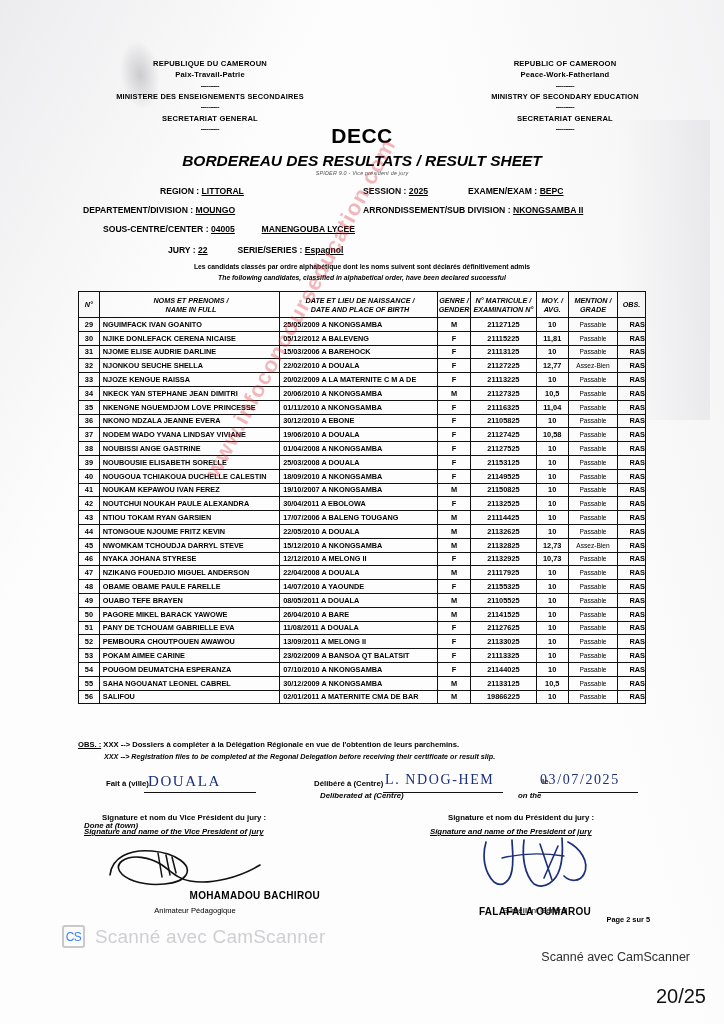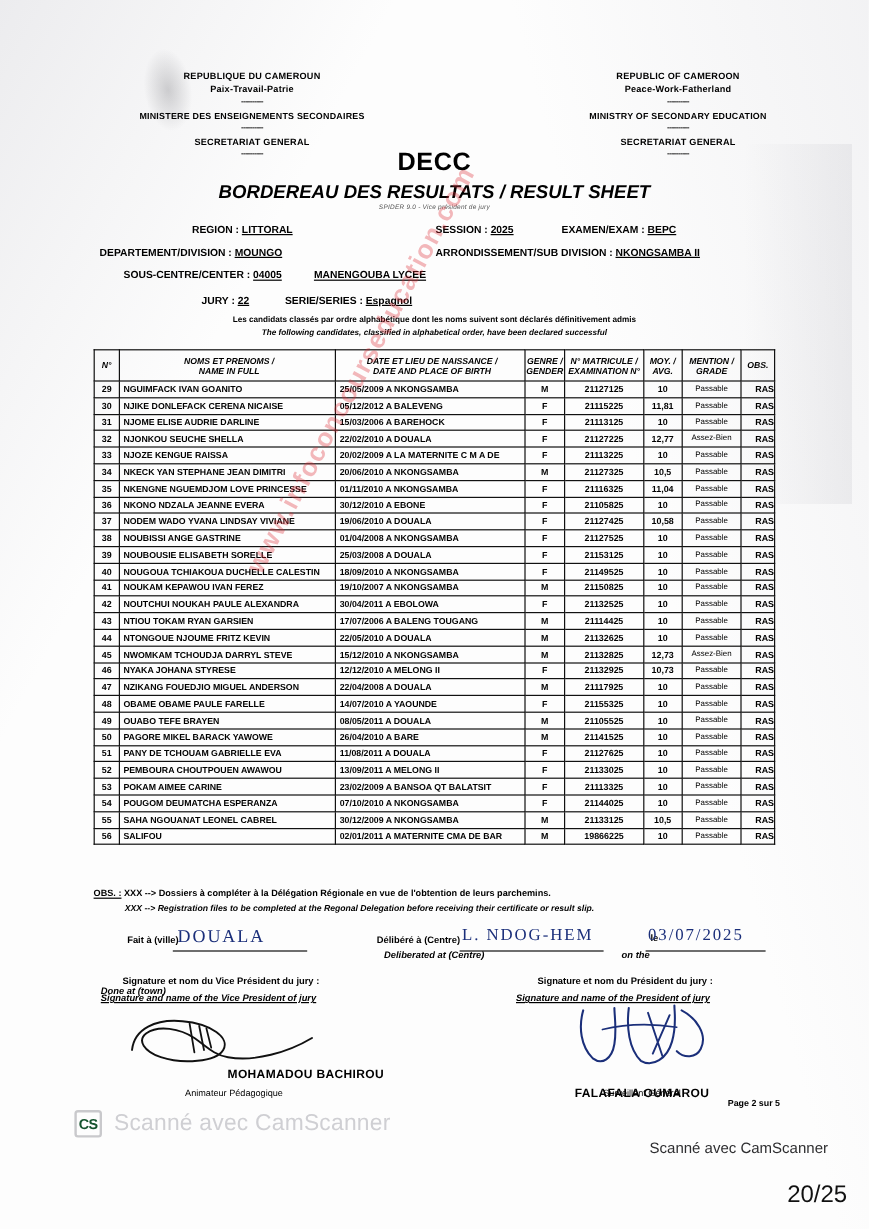--- a/index.html
+++ b/index.html
@@ -135,21 +135,21 @@
     text-align: right; font-size: 7.4px; font-weight: bold;
   }
 
   
   svg.ink { position: absolute; overflow: visible; }
 
   
   .cs-bar { position: absolute; top: 925px; left: 62px; display: flex; align-items: center; gap: 10px; }
   .cs-logo {
     width: 23px; height: 23px; border: 2px solid #c9c9cc; border-radius: 3px;
-    color: #14532d; font-size: 12px; font-weight: bold; display: flex;
+    color: #3b82f6; font-size: 12px; font-weight: normal; display: flex;
     align-items: center; justify-content: center; letter-spacing: -0.5px;
   }
   .cs-text { font-size: 19px; color: #cfcfd3; letter-spacing: .2px; }
   .cs-text2 {
     position: absolute; top: 950px; left: 0; width: 690px; text-align: right;
     font-size: 12.5px; color: #2e2e30;
   }
   .pageno {
     position: absolute; top: 985px; left: 0; width: 706px; text-align: right;
     font-size: 20px; color: #111;

